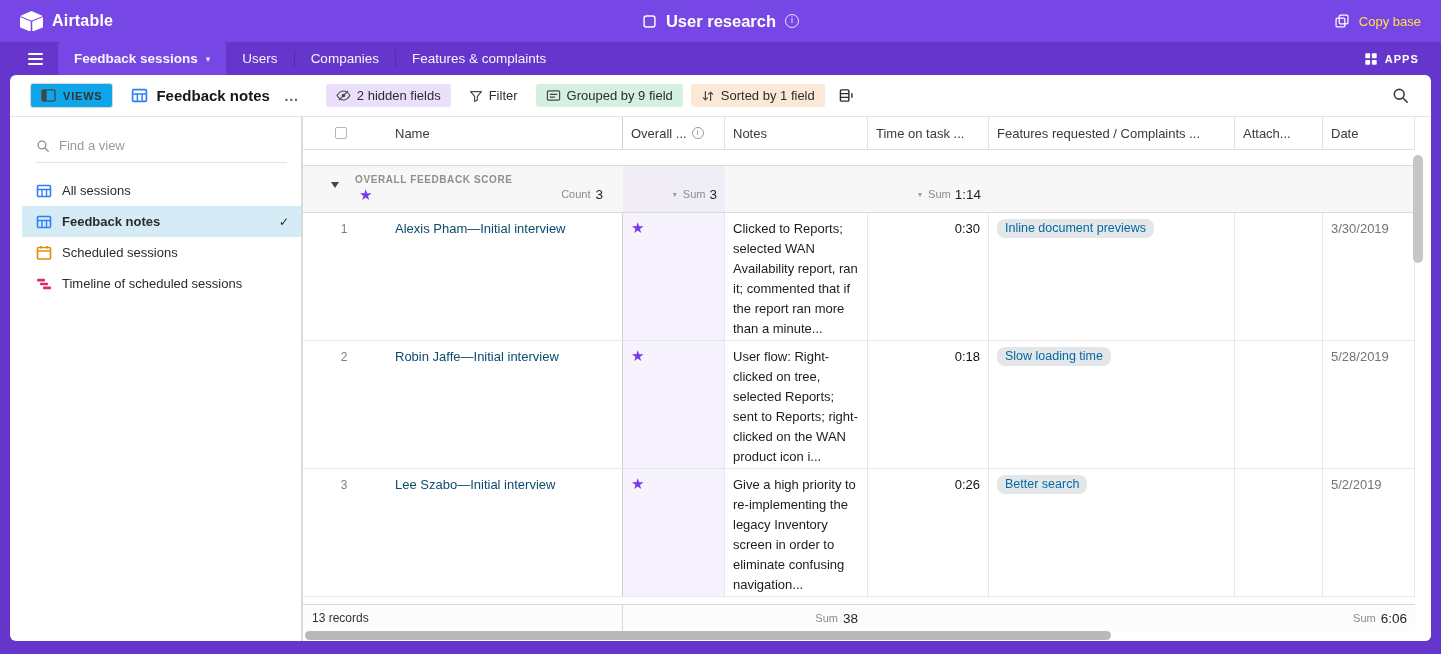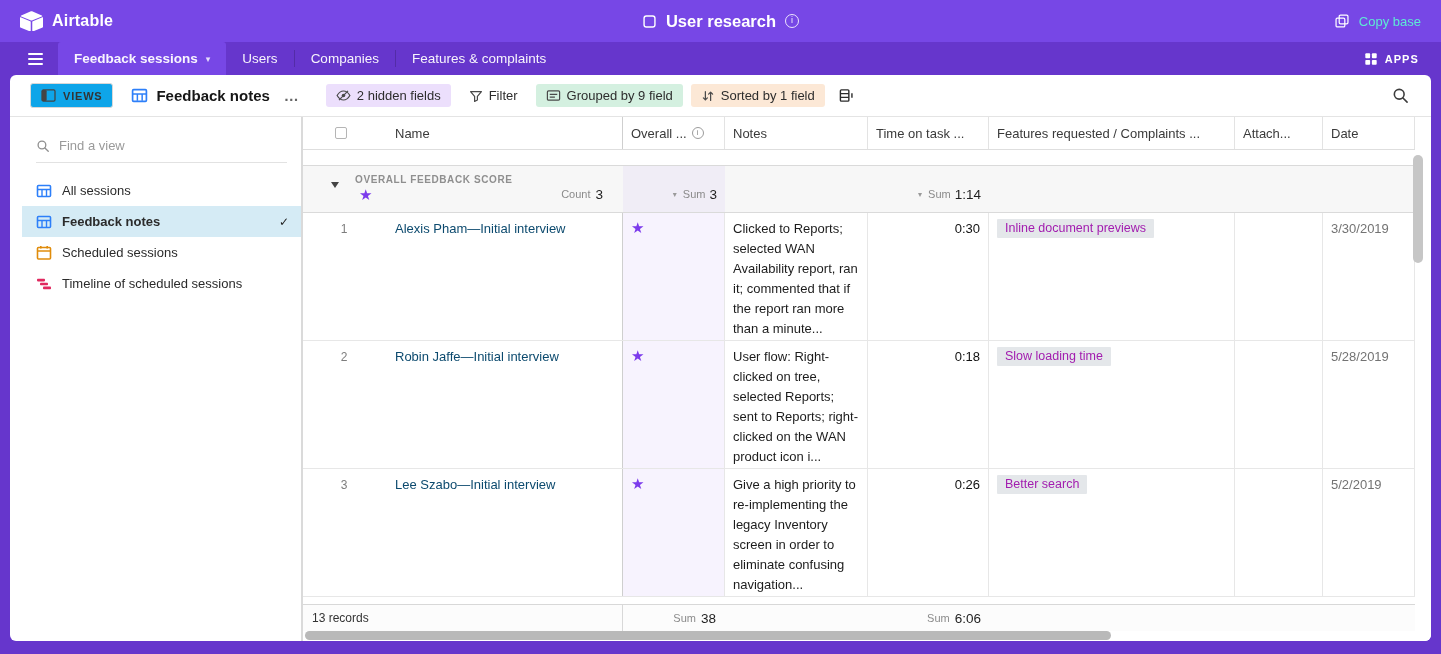--- a/index.html
+++ b/index.html
@@ -10,21 +10,21 @@
   
   .topbar { height:42px; background:var(--topbar,#7747e6); display:flex; align-items:center; position:relative; color:#fff; flex:0 0 auto; }
   .tb-left { display:flex; align-items:center; gap:9px; padding-left:20px; }
   .logo svg { display:block; }
   .app-name { font-size:16px; font-weight:700; letter-spacing:.2px; }
   .tb-center { position:absolute; left:0; right:0; display:flex; justify-content:center; align-items:center; gap:9px; pointer-events:none; }
   .tb-center > * { pointer-events:auto; }
   .base-title { font-size:16.5px; font-weight:700; }
   .info-circle { width:14px; height:14px; border:1.2px solid rgba(255,255,255,.85); border-radius:50%; font-size:9px; line-height:11.5px; text-align:center; color:rgba(255,255,255,.9); display:inline-block; }
   .tb-right { margin-left:auto; padding-right:20px; }
-  .copy-base { display:flex; align-items:center; gap:10px; background:none; border:none; color:#5eead4; font-size:13px; font-family:inherit; cursor:pointer;justify-content:flex-end; }
+  .copy-base { display:flex; align-items:center; gap:10px; background:none; border:none; color:#fde047; font-size:13px; font-family:inherit; cursor:pointer;justify-content:flex-end; }
 
   
   .tabbar { height:33px; background:var(--frame,#6636cc); display:flex; align-items:stretch; color:#fff; flex:0 0 auto; }
   .hamburger { width:58px; display:flex; flex-direction:column; justify-content:center; gap:3px; padding-left:28px; cursor:pointer; }
   .hamburger span { display:block; width:15px; height:2px; background:#fff; border-radius:1px; }
   .tab { display:flex; align-items:center; gap:8px; padding:0 16px; font-size:13.5px; color:rgba(255,255,255,.95); cursor:pointer; }
   .tab.active { background:var(--topbar,#7747e6); border-radius:3px 3px 0 0; font-weight:700; }
   .tab-chev { font-size:9px; opacity:.85; }
   .tdiv { width:1px; background:rgba(0,0,0,.18); margin:8px 0; }
   .apps-btn { margin-left:auto; display:flex; align-items:center; gap:7px; padding-right:22px; font-size:11px; font-weight:700; letter-spacing:1.1px; cursor:pointer; }
@@ -98,27 +98,27 @@
   
   .row { height:128px; flex:0 0 auto; display:flex; width:1112px; border-bottom:1px solid #e7e7e7; }
   .cell { height:100%; border-right:1px solid #e7e7e7; overflow:hidden; }
   .cell.c-num { display:flex; justify-content:center; align-items:flex-start; padding-top:9px; font-size:12px; color:#7d7d7d; }
   .cell.c-name { padding:8px 10px; font-size:13px; color:#0c4a6e; white-space:nowrap; }
   .cell.c-overall { background:var(--overall_col_bg,#f7f3fe); padding:7px 8px; }
   .cell.c-overall .star { font-size:15px; color:var(--accent_star,#7c3bec); line-height:1; }
   .cell.c-notes { padding:6px 8px; font-size:13px; line-height:20px; color:#1c1c1c; }
   .cell.c-time { padding:8px 8px 0; text-align:right; font-size:13px; color:#111; }
   .cell.c-features { padding:6px 8px; }
-  .tag { display:inline-block; background:var(--tag_bg,#e4e7ea); border-radius:1px; padding:2px 8px 3px; font-size:12.5px; color:#a21caf; max-width:100%; white-space:nowrap; }
+  .tag { display:inline-block; background:var(--tag_bg,#e4e7ea); border-radius:8px; padding:2px 8px 3px; font-size:12.5px; color:#0369a1; max-width:100%; white-space:nowrap; }
   .cell.c-date { padding:8px 8px 0; font-size:13px; color:#737373; }
 
   .spacer { flex:1; }
 
   
-  .grid-footer { height:27px; flex:0 0 auto; width:1112px; display:flex; align-items:center; border-top:1px solid #d8d8d8; background:#fcfcfc; }
+  .grid-footer { height:27px; flex:0 0 auto; width:1112px; display:flex; align-items:center; border-top:1px solid #d8d8d8; background:#fcfcfc;justify-content:space-between; }
   .f-records { width:320px; height:100%; display:flex; align-items:center; padding-left:9px; border-right:1px solid #d8d8d8; font-size:12px; color:#333; }
   .f-overall { width:102px; display:flex; justify-content:flex-end; align-items:center; gap:5px; padding-right:9px; }
   .f-notes { width:143px; }
   .f-time { width:121px; display:flex; justify-content:flex-end; align-items:center; gap:5px; padding-right:8px; }
 
   .scrollstrip { height:10px; flex:0 0 auto; position:relative; }
   .hscroll-thumb { position:absolute; left:2px; top:0; width:806px; height:9px; background:#b9b9b9; border-radius:5px; cursor:pointer; }
   .vscroll-thumb { position:absolute; right:8px; top:38px; width:10px; height:108px; background:#c6c6c6; border-radius:5px; cursor:pointer; }
 
   svg { display:block; }

